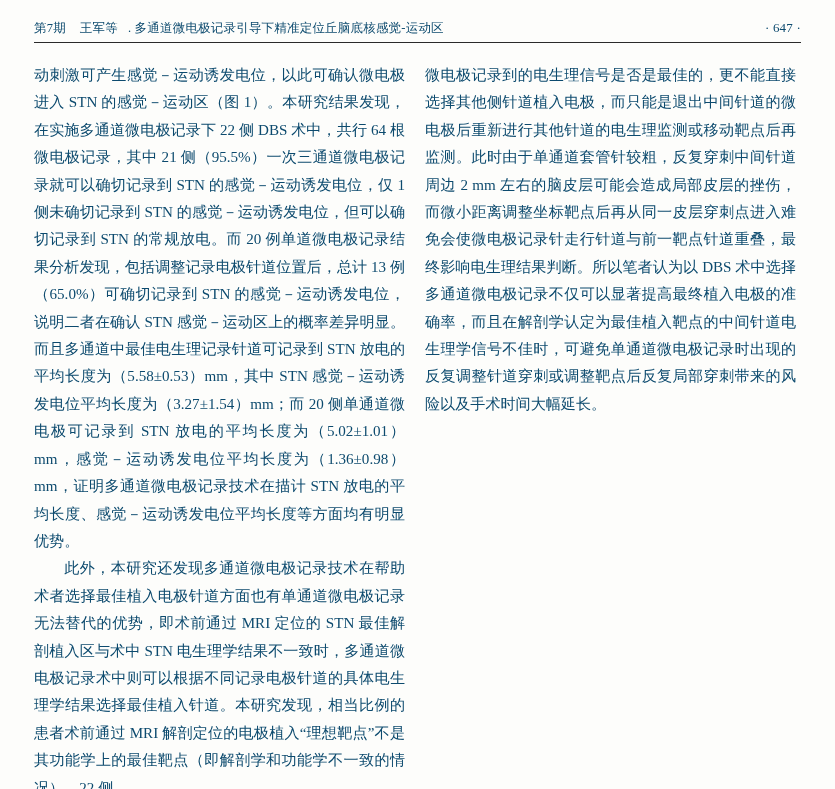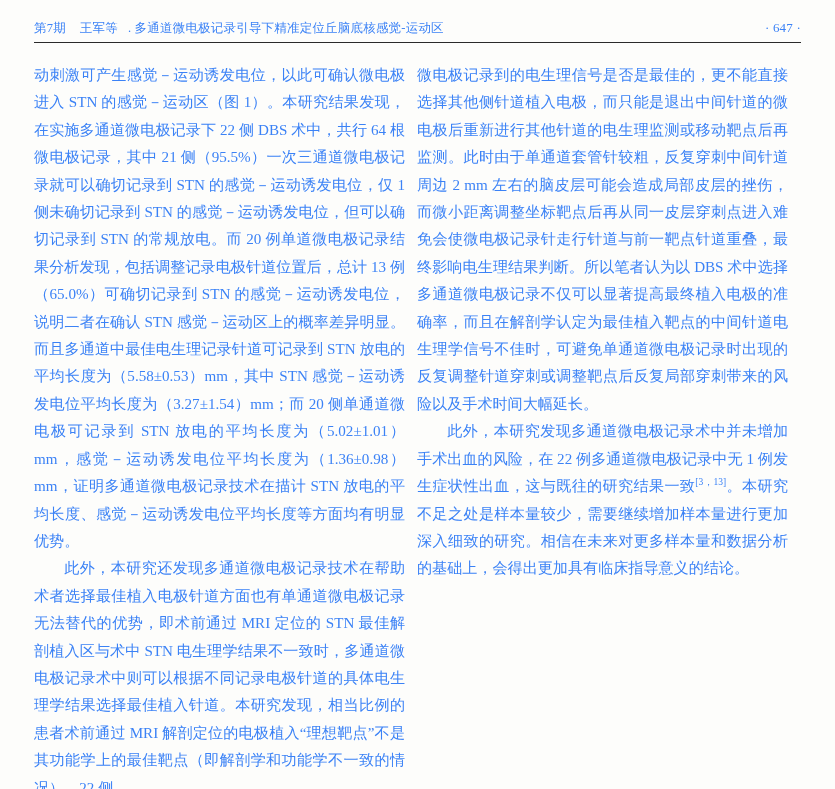--- a/index.html
+++ b/index.html
@@ -6,21 +6,21 @@
     margin: 0;
     padding: 0;
     background: #ffffff;
   }
   .page {
     position: relative;
     width: 835px;
     height: 789px;
     background: #fdfdfb;
     font-family: "Liberation Serif", "DejaVu Serif", serif;
-    color: #3b82f6;
+    color: #0c4a6e;
     box-sizing: border-box;
     overflow: hidden;
   }
   .header {
     position: absolute;
     left: 34px;
     top: 20px;
     right: 34px;
     height: 22px;
     display: flex;
@@ -50,21 +50,21 @@
     height: 1px;
     background: #2a2a2a;
   }
   .columns {
     position: absolute;
     left: 34px;
     right: 34px;
     top: 62px;
     bottom: 22px;
     display: flex;
-    gap: 12px;
+    gap: 20px;
   }
   .col {
     width: 371px;
     font-size: 15.1px;
     line-height: 27.4px;
     text-align: justify;
     text-justify: inter-ideograph;
   }
   .col p {
     margin: 0;
@@ -95,18 +95,17 @@
 
   <div class="columns">
 
     <div class="col">
       <p>动刺激可产生感觉－运动诱发电位，以此可确认微电极进入 STN 的感觉－运动区（图 1）。本研究结果发现，在实施多通道微电极记录下 22 侧 DBS 术中，共行 64 根微电极记录，其中 21 侧（95.5%）一次三通道微电极记录就可以确切记录到 STN 的感觉－运动诱发电位，仅 1 侧未确切记录到 STN 的感觉－运动诱发电位，但可以确切记录到 STN 的常规放电。而 20 例单道微电极记录结果分析发现，包括调整记录电极针道位置后，总计 13 例（65.0%）可确切记录到 STN 的感觉－运动诱发电位，说明二者在确认 STN 感觉－运动区上的概率差异明显。而且多通道中最佳电生理记录针道可记录到 STN 放电的平均长度为（5.58±0.53）mm，其中 STN 感觉－运动诱发电位平均长度为（3.27±1.54）mm；而 20 侧单通道微电极可记录到 STN 放电的平均长度为（5.02±1.01）mm，感觉－运动诱发电位平均长度为（1.36±0.98）mm，证明多通道微电极记录技术在描计 STN 放电的平均长度、感觉－运动诱发电位平均长度等方面均有明显优势。</p>
       <p class="indent">此外，本研究还发现多通道微电极记录技术在帮助术者选择最佳植入电极针道方面也有单通道微电极记录无法替代的优势，即术前通过 MRI 定位的 STN 最佳解剖植入区与术中 STN 电生理学结果不一致时，多通道微电极记录术中则可以根据不同记录电极针道的具体电生理学结果选择最佳植入针道。本研究发现，相当比例的患者术前通过 MRI 解剖定位的电极植入“理想靶点”不是其功能学上的最佳靶点（即解剖学和功能学不一致的情况），22 侧</p>
     </div>
 
     <div class="col">
       <p>微电极记录到的电生理信号是否是最佳的，更不能直接选择其他侧针道植入电极，而只能是退出中间针道的微电极后重新进行其他针道的电生理监测或移动靶点后再监测。此时由于单通道套管针较粗，反复穿刺中间针道周边 2 mm 左右的脑皮层可能会造成局部皮层的挫伤，而微小距离调整坐标靶点后再从同一皮层穿刺点进入难免会使微电极记录针走行针道与前一靶点针道重叠，最终影响电生理结果判断。所以笔者认为以 DBS 术中选择多通道微电极记录不仅可以显著提高最终植入电极的准确率，而且在解剖学认定为最佳植入靶点的中间针道电生理学信号不佳时，可避免单通道微电极记录时出现的反复调整针道穿刺或调整靶点后反复局部穿刺带来的风险以及手术时间大幅延长。</p>
-      <p class="indent">此外，本研究发现多通道微电极记录术中并未增加手术出血的风险，在 22 例多通道微电极记录中无 1 例发生症状性出血，这与既往的研究结果一致<span class="sup">[3，13]</span>。本研究不足之处是样本量较少，需要继续增加样本量进行更加深入细致的研究。相信在未来对更多样本量和数据分析的基础上，会得出更加具有临床指导意义的结论。</p>
     </div>
 
   </div>
 
 </div>
 
 </body></html>

